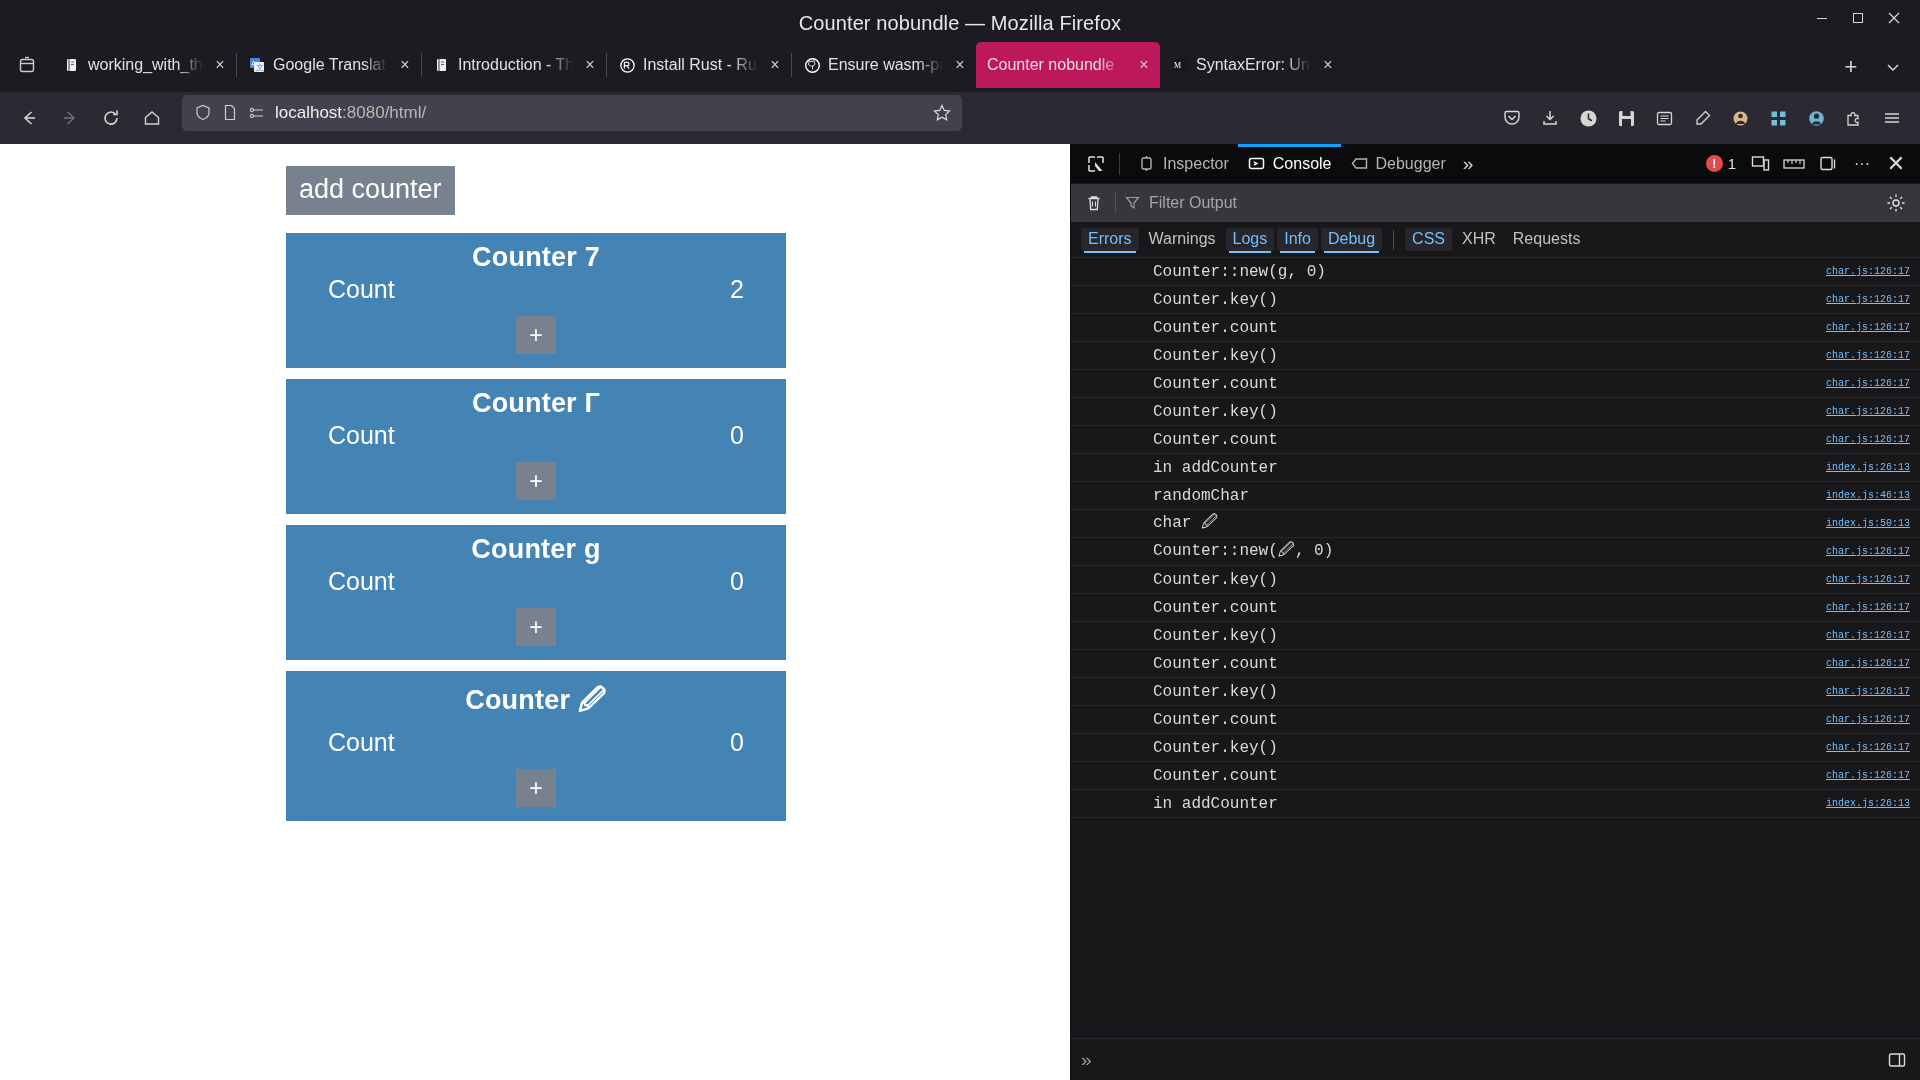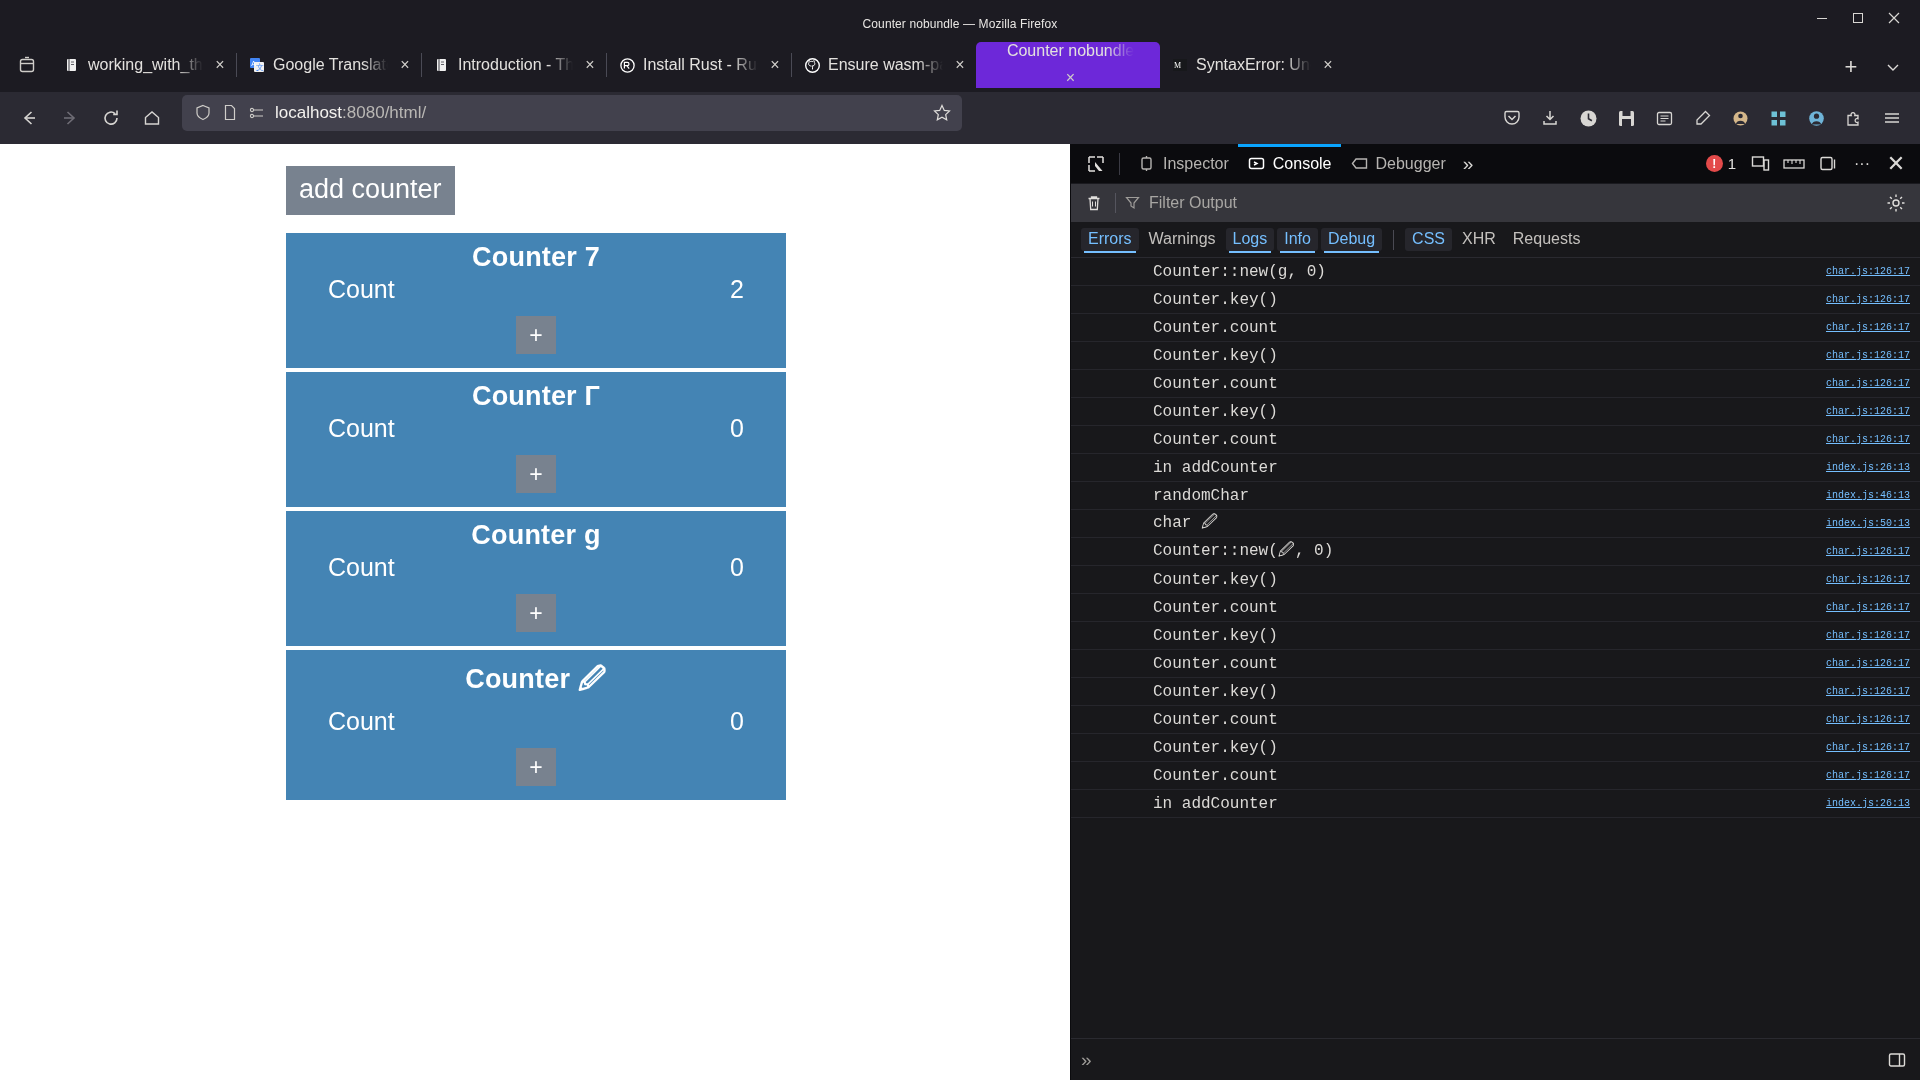--- a/index.html
+++ b/index.html
@@ -10,21 +10,21 @@
     overflow: hidden;
   }
   .app { width: 1920px; height: 1080px; display: flex; flex-direction: column; }
 
   
   .titlebar {
     height: 36px; background: #1c1b22; color: #e8e6e3;
     display: flex; align-items: center; justify-content: center;
     position: relative; flex: none;
   }
-  .titlebar-text { font-size: 12px; letter-spacing: .1px; margin-top: 11px; }
+  .titlebar-text { font-size: 20px; letter-spacing: .1px; margin-top: 11px; }
   .win-controls { position: absolute; right: 8px; top: 0; height: 36px; display: flex; align-items: center; }
   .win-btn { width: 36px; height: 30px; display: flex; align-items: center; justify-content: center;
              color: #d8d6d3; font-size: 15px; }
   .win-btn svg { display: block; }
 
   
   .tabstrip {
     height: 56px; background: #1c1b22; display: flex; align-items: flex-end;
     padding: 0 6px 4px 6px; flex: none; gap: 0;
   }
@@ -32,21 +32,21 @@
     width: 42px; height: 46px; display:flex; align-items:center; justify-content:center;
     color:#cfcdc9; flex:none; margin-right: 4px;
   }
   .tabs { display: flex; align-items: flex-end; flex: 1; min-width: 0; overflow: hidden; }
   .tab {
     height: 46px; min-width: 60px; width: 184px; flex: 0 0 auto;
     display: flex; align-items: center; gap: 7px;
     padding: 0 6px 0 11px; border-radius: 5px 5px 0 0;
     color: #e3e1de; font-size: 16px; position: relative;
   }
-  .tab.active { background: #6d28d9; flex-direction: column; }
+  .tab.active { background: #be185d; }
   .tab .favicon { width: 18px; height: 18px; flex: none; display:flex; align-items:center; justify-content:center; }
   .tab .tab-title {
     flex: 1; min-width: 0; white-space: nowrap; overflow: hidden;
     -webkit-mask-image: linear-gradient(to right, #000 78%, transparent 100%);
             mask-image: linear-gradient(to right, #000 78%, transparent 100%);
   }
   .tab .tab-close { width: 20px; height: 20px; flex: none; color: #cfcdc9;
                     display:flex; align-items:center; justify-content:center; font-size: 16px; line-height: 1; }
   .tab-sep { width: 1px; height: 24px; background: #4a4a55; align-self: center; flex: none; }
   .newtab, .listall {
@@ -82,21 +82,21 @@
   .page {
     width: 1070px; flex: none; background: #ffffff; overflow: hidden;
     padding: 22px 0 0 0; position: relative;
   }
   .page-inner { padding-left: 286px; }
   .add-counter {
     display: inline-block; background: #78828f; color: #ffffff;
     font-size: 27px; line-height: 1; padding: 10px 13px 12px 13px;
     border: none; font-family: "Liberation Sans", sans-serif;
   }
-  .counters { margin-top: 18px; width: 500px; display: flex; flex-direction: column; gap: 4px; }
+  .counters { margin-top: 18px; width: 500px; display: flex; flex-direction: column; gap: 11px; }
   .counter-card { background: #4484b4; color: #ffffff; padding: 9px 0 14px 0; }
   .counter-title {
     text-align: center; font-size: 27px; font-weight: bold; letter-spacing: .2px;
     margin-bottom: 2px;
   }
   .counter-row { display: flex; justify-content: space-between; align-items: center;
                  padding: 0 42px; font-size: 25px; }
   .counter-label { }
   .counter-value { }
   .counter-btnrow { display: flex; justify-content: center; margin-top: 12px; }

